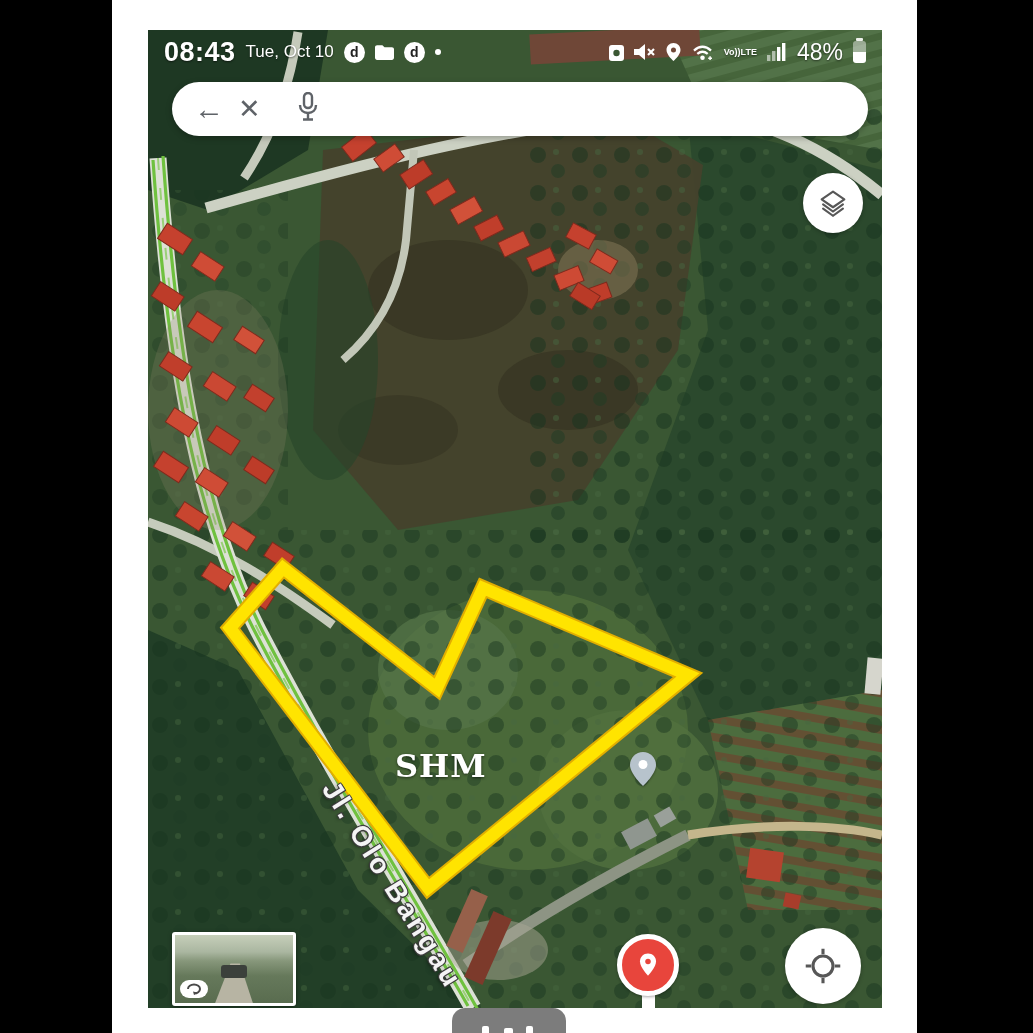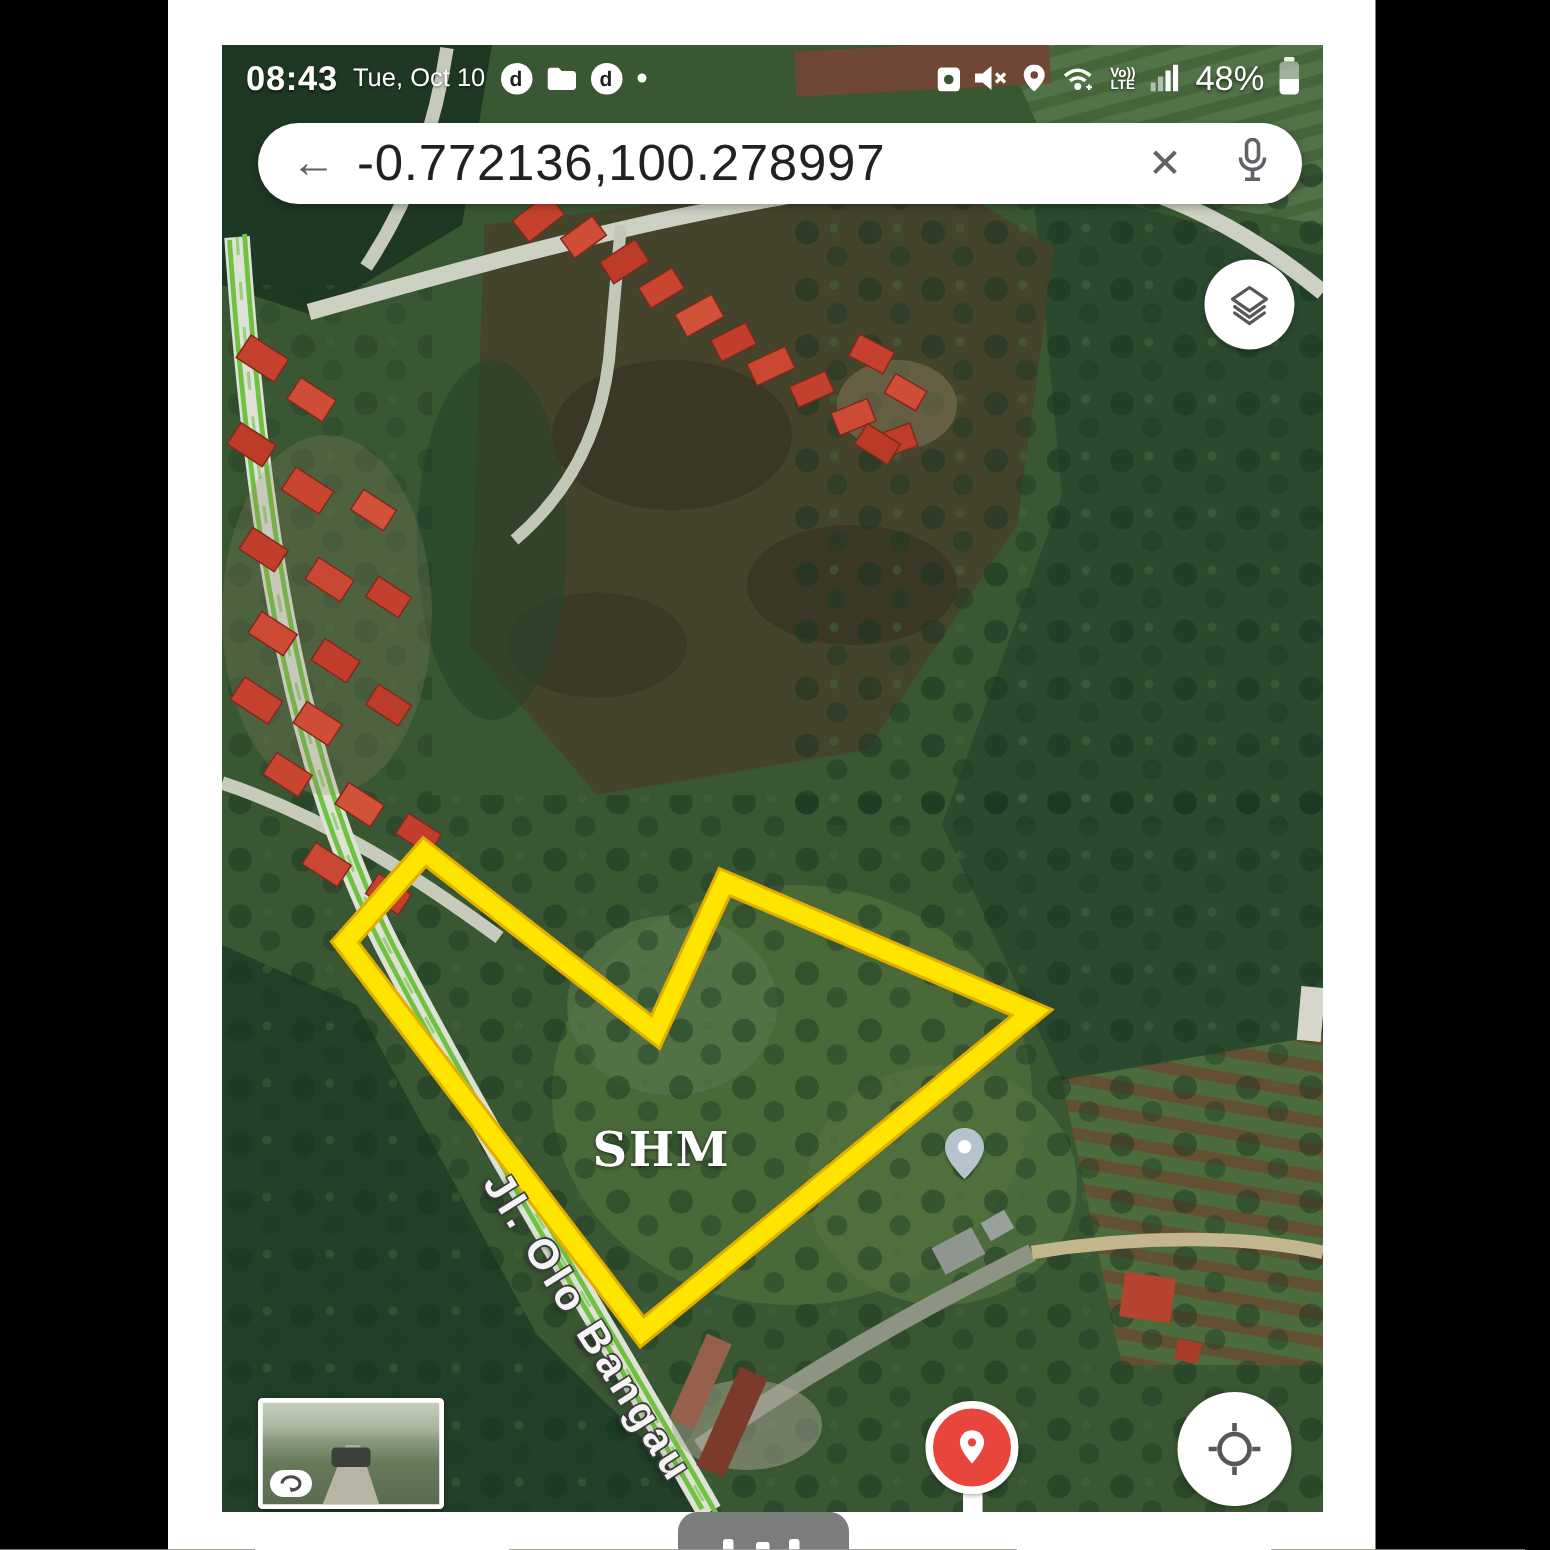--- a/index.html
+++ b/index.html
@@ -20,30 +20,30 @@
   .map-svg{position:absolute;left:0;top:0;}
 
   
   .statusbar{
     position:absolute;left:0;top:0;width:734px;height:44px;
     display:flex;align-items:center;justify-content:space-between;
     padding:0 16px;box-sizing:border-box;color:#fff;
     text-shadow:0 1px 2px rgba(0,0,0,.55);
   }
   .sb-group{display:flex;align-items:center;gap:10px;}
-  .sb-time{font-size:23px;font-weight:600;letter-spacing:.5px;}
+  .sb-time{font-size:27px;font-weight:600;letter-spacing:.5px;}
   .sb-date{font-size:17px;font-weight:400;}
   .badge-d{
     width:21px;height:21px;border-radius:50%;background:#fff;color:#222;
     font-size:14px;font-weight:700;display:flex;align-items:center;justify-content:center;
     text-shadow:none;
   }
   .sb-dot{width:6px;height:6px;border-radius:50%;background:#fff;}
   .sb-icon{display:flex;align-items:center;justify-content:center;}
-  .volte{display:flex;flex-direction:column;align-items:center;line-height:8px;
+  .volte{display:flex;flex-direction:row;align-items:center;line-height:8px;
     font-size:9px;font-weight:700;letter-spacing:0;}
   .sb-batt-text{font-size:23px;font-weight:500;text-align:right;}
   .batt{
     width:13px;height:22px;border-radius:3px;position:relative;
     background:linear-gradient(to top,#ffffff 0 48%, rgba(255,255,255,.45) 48%);
   }
   .batt::before{content:"";position:absolute;left:3px;top:-3px;width:7px;height:3px;
     background:rgba(255,255,255,.9);border-radius:1px;}
 
   
@@ -311,21 +311,20 @@
             <rect x="15" y="0" width="3.4" height="18" fill="#fff"></rect>
           </svg>
       </span>
       <span class="sb-batt-text">48%</span>
       <span class="batt"></span>
     </div>
   </div>
 
   <div class="searchbar">
     <span class="search-back">←</span>
-    <span class="search-text">-0.772136,100.278997</span>
     <span class="search-clear">✕</span>
     <span>
       <svg width="22" height="30" viewBox="0 0 22 30">
           <rect x="7" y="1" width="8" height="15" rx="4" fill="none" stroke="#5f6368" stroke-width="2.4"></rect>
           <path d="M3,13 C3,18 6.5,21 11,21 C15.5,21 19,18 19,13" fill="none" stroke="#5f6368" stroke-width="2.4"></path>
           <path d="M11,21 L11,27 M6,27.5 L16,27.5" stroke="#5f6368" stroke-width="2.4"></path>
         </svg>
     </span>
   </div>
 

